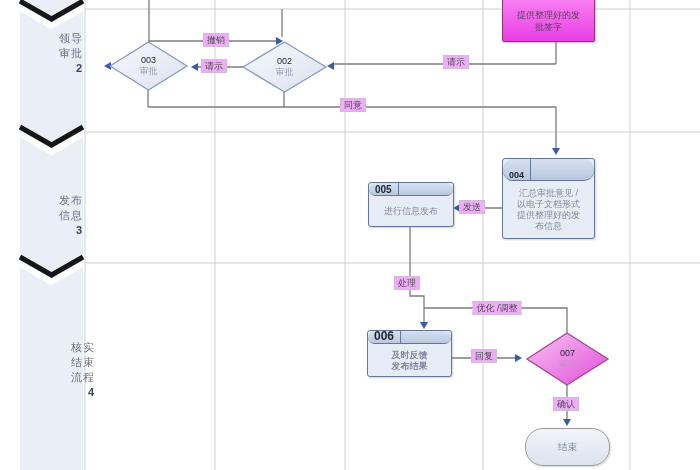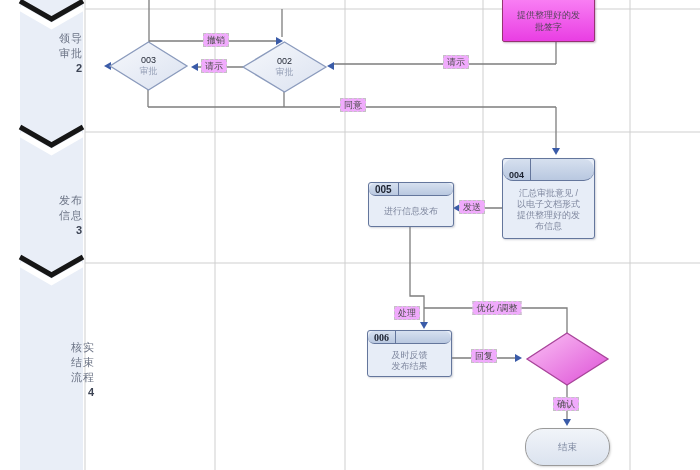--- a/index.html
+++ b/index.html
@@ -133,20 +133,24 @@
   </div>
 
   <div class="diamond-text" style="left:118px;top:55px;width:61px;">
     <div class="num">003</div>
     <div class="lbl">审批</div>
   </div>
   <div class="diamond-text" style="left:254px;top:56px;width:61px;">
     <div class="num">002</div>
     <div class="lbl">审批</div>
   </div>
+  <div class="diamond-text pink" style="left:537px;top:348px;width:61px;">
+    <div class="num">007</div>
+    <div class="lbl">审核</div>
+  </div>
 
   <div class="proc-box" style="left:502px;top:158px;width:91px;height:79px;">
     <div class="proc-head" style="height:21px;">
       <span class="proc-num">004</span>
       <span class="proc-div"></span>
     </div>
     <div class="proc-body" style="height:54px;">
       <div>汇总审批意见 /</div>
       <div>以电子文档形式</div>
       <div>提供整理好的发</div>
@@ -159,36 +163,36 @@
       <span class="proc-num" style="font-size:10px;">005</span>
       <span class="proc-div"></span>
     </div>
     <div class="proc-body" style="height:27px;">
       <div>进行信息发布</div>
     </div>
   </div>
 
   <div class="proc-box" style="left:367px;top:330px;width:83px;height:45px;">
     <div class="proc-head" style="height:12px;">
-      <span class="proc-num" style="font-size:10px;font-family:Liberation Serif, serif;">006</span>
+      <span class="proc-num" style="font-size:12px;">006</span>
       <span class="proc-div"></span>
     </div>
-    <div class="proc-body" style="height:29px;">
+    <div class="proc-body" style="height:29px;font-weight:bold;">
       <div>及时反馈</div>
       <div>发布结果</div>
     </div>
   </div>
 
   <div class="end-shape" style="left:525px;top:428px;width:83px;height:36px;">
     <span>结束</span>
   </div>
 
   <div class="conn-label" style="left:216px;top:40px;">撤销</div>
   <div class="conn-label" style="left:214px;top:66px;">请示</div>
   <div class="conn-label" style="left:456px;top:62px;">请示</div>
   <div class="conn-label" style="left:353px;top:105px;">同意</div>
   <div class="conn-label" style="left:472px;top:207px;text-align:center;">发送</div>
-  <div class="conn-label" style="left:407px;top:283px;margin-top:30px;">处理</div>
+  <div class="conn-label" style="left:407px;top:283px;">处理</div>
   <div class="conn-label" style="left:497px;top:308px;">优化 /调整</div>
   <div class="conn-label" style="left:484px;top:356px;">回复</div>
   <div class="conn-label" style="left:566px;top:404px;">确认</div>
 
 </div>
 
 </body></html>

